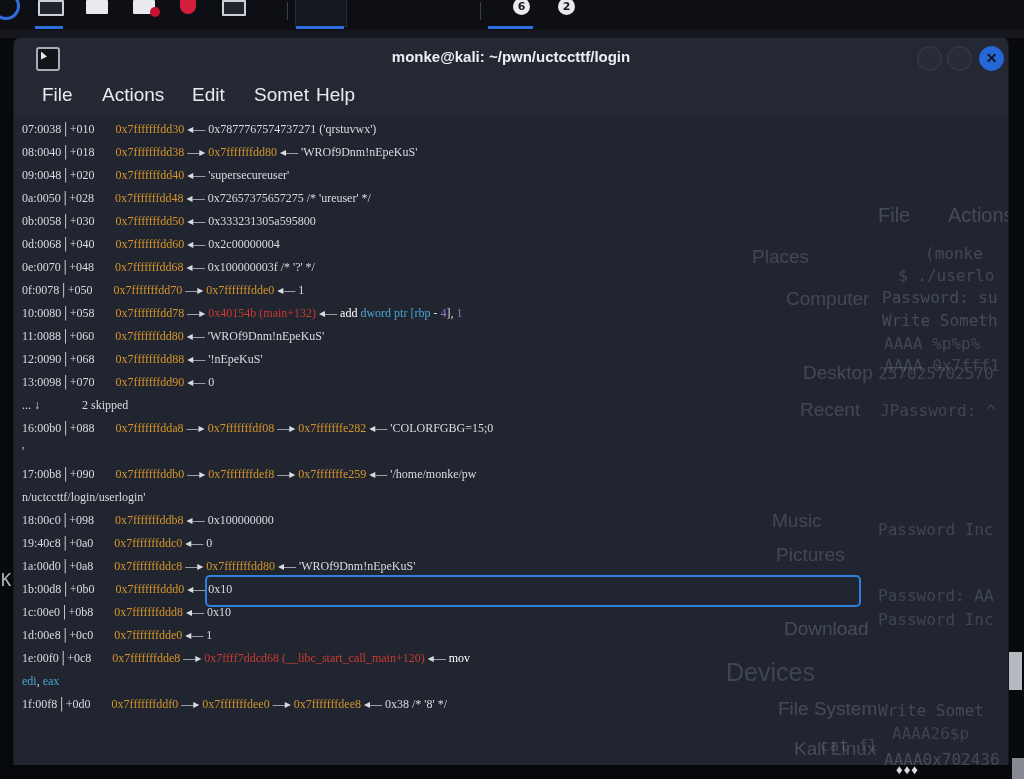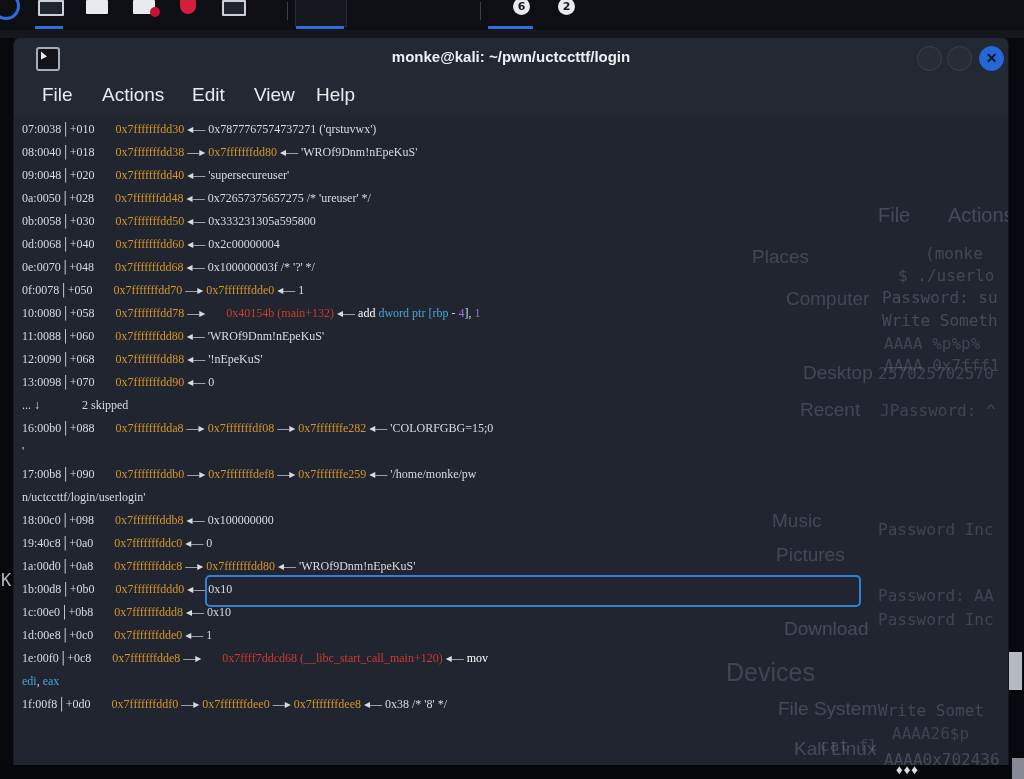--- a/index.html
+++ b/index.html
@@ -46,21 +46,21 @@
       text-align:center;line-height:22px;font-size:14px;}
   .menubar{position:absolute;left:0;top:40px;width:100%;height:38px;}
   .menu-item{position:absolute;top:6px;color:#e9ebee;font-size:19px;cursor:default;}
 
   
   .term-body{position:absolute;left:0;top:78px;width:994px;height:649px;background:#20252f;
       overflow:hidden;}
   .term-lines{position:absolute;left:8px;top:2px;z-index:3;}
   .tline{white-space:pre;height:23px;font-family:Liberation Serif, serif;
       font-size:12px;line-height:23px;}
-  .c-fg{color:#d8dce2;} .c-orange{color:#d6952b;} .c-red{color:#cd3a32;margin-left:18px;}
+  .c-fg{color:#d8dce2;} .c-orange{color:#d6952b;} .c-red{color:#cd3a32;}
   .c-green{color:#ffffff;} .c-cyan{color:#4aa3d6;} .c-purple{color:#9c6fd6;}
   .hl-box{position:absolute;left:191px;top:459px;width:652px;height:28px;z-index:4;
       border:2px solid #2e82dc;border-radius:5px;}
 
   
   .ghost{position:absolute;z-index:1;color:#99a1b2;pointer-events:none;white-space:pre;}
   .ghost.mono{font-family:"DejaVu Sans Mono","DejaVu Sans",monospace;}
   .ghost.sans{font-family:"Liberation Sans",sans-serif;}
 </style>
 </head>
@@ -91,21 +91,21 @@
     <div class="title-icon"></div>
     <div class="title-text">monke@kali: ~/pwn/uctccttf/login</div>
     <div class="win-btn" style="right:66px;"></div>
     <div class="win-btn" style="right:36px;"></div>
     <div class="win-btn close" style="right:4px;">✕</div>
   </div>
   <div class="menubar">
     <span class="menu-item" style="left:28px;">File</span>
     <span class="menu-item" style="left:88px;">Actions</span>
     <span class="menu-item" style="left:178px;">Edit</span>
-    <span class="menu-item" style="left:240px;">View</span>
+    <span class="menu-item" style="left:240px;">Somet</span>
     <span class="menu-item" style="left:302px;">Help</span>
   </div>
   <div class="term-body">
     <div id="ghost-layer">
         <div class="ghost sans" style="left: 864px; top: 88px; font-size: 20px; opacity: 0.3;">File</div>
         <div class="ghost sans" style="left: 934px; top: 88px; font-size: 20px; opacity: 0.3;">Actions</div>
         <div class="ghost mono" style="left: 911px; top: 128px; font-size: 16px; opacity: 0.28;">(monke</div>
         <div class="ghost mono" style="left: 884px; top: 150px; font-size: 16px; opacity: 0.28;">$ ./userlo</div>
         <div class="ghost mono" style="left: 868px; top: 172px; font-size: 16px; opacity: 0.3;">Password: su</div>
         <div class="ghost mono" style="left: 868px; top: 195px; font-size: 16px; opacity: 0.3; text-align: right;">Write Someth</div>

